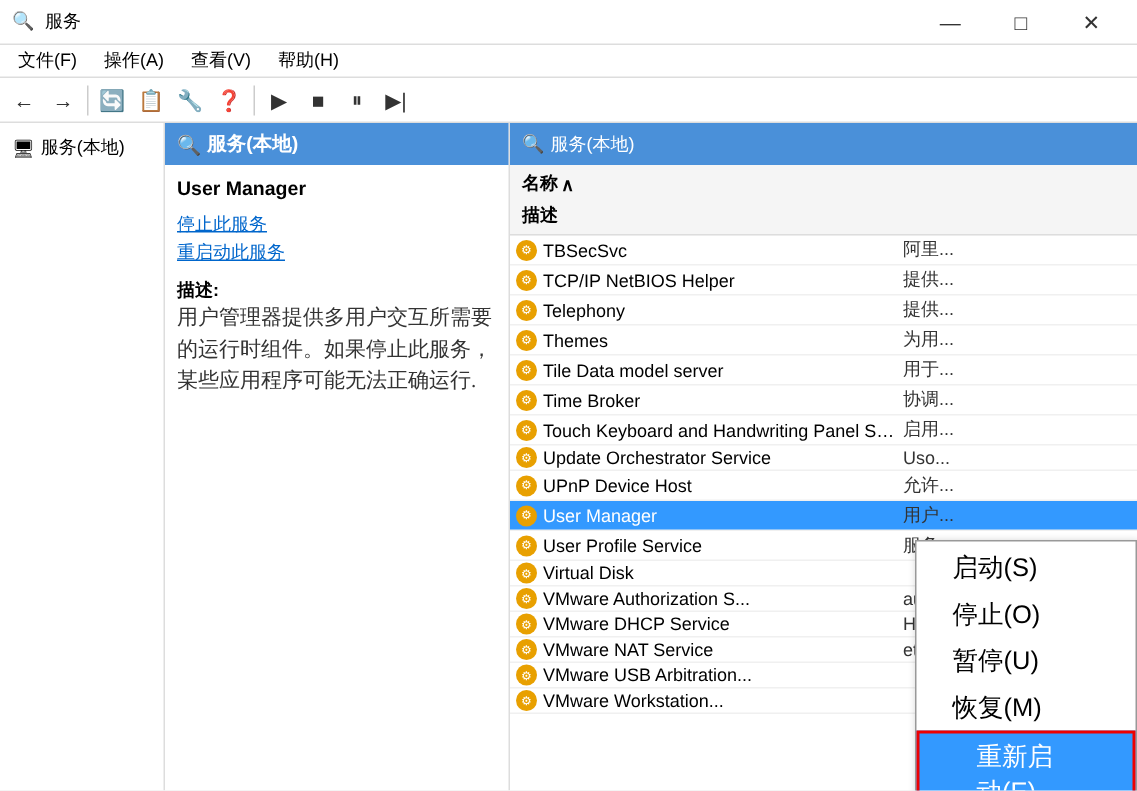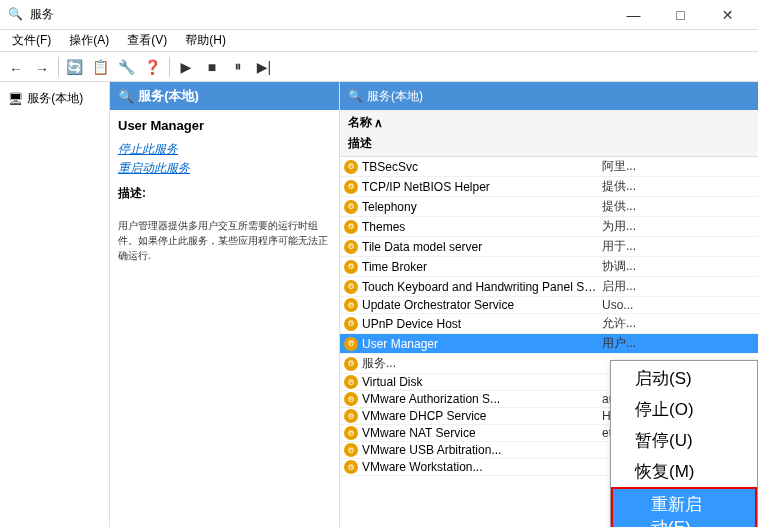--- a/index.html
+++ b/index.html
@@ -142,38 +142,37 @@
       padding: 8px;
       flex: 1;
     }
     .service-title {
       font-size: 13px;
       font-weight: bold;
       margin-bottom: 8px;
     }
     .service-actions {
       margin-bottom: 8px;
-      font-style: italic;
     }
     .service-action-link {
       color: #0066cc;
       text-decoration: underline;
       cursor: pointer;
       display: block;
       margin-bottom: 2px;
       font-size: 12px;
     }
     .service-desc-label {
       font-size: 12px;
       font-weight: bold;
-      margin-bottom: 16px;
+      margin-bottom: 0;
       margin-top: 8px;
     }
     .service-desc-text {
-      font-size: 10px;
+      font-size: 14px;
       color: #333;
       line-height: 1.5;
       font-family: Liberation Serif, serif;
     }
 
     
     .right-panel {
       flex: 1;
       background: #fff;
       display: flex;
@@ -421,20 +420,21 @@
           <span class="service-name-text">UPnP Device Host</span>
           <span class="service-desc-col">允许...</span>
         </div>
         <div class="service-row selected">
           <span class="gear-circle service-icon">⚙</span>
           <span class="service-name-text">User Manager</span>
           <span class="service-desc-col">用户...</span>
         </div>
         <div class="service-row">
           <span class="gear-circle service-icon">⚙</span>
+          <span class="service-name-text">User Profile Service</span>
           <span class="service-desc-col">服务...</span>
         </div>
         <div class="service-row">
           <span class="gear-circle service-icon">⚙</span>
           <span class="service-name-text">Virtual Disk</span>
           <span class="service-desc-col"></span>
         </div>
         <div class="service-row">
           <span class="gear-circle service-icon">⚙</span>
           <span class="service-name-text">VMware Authorization S...</span>

